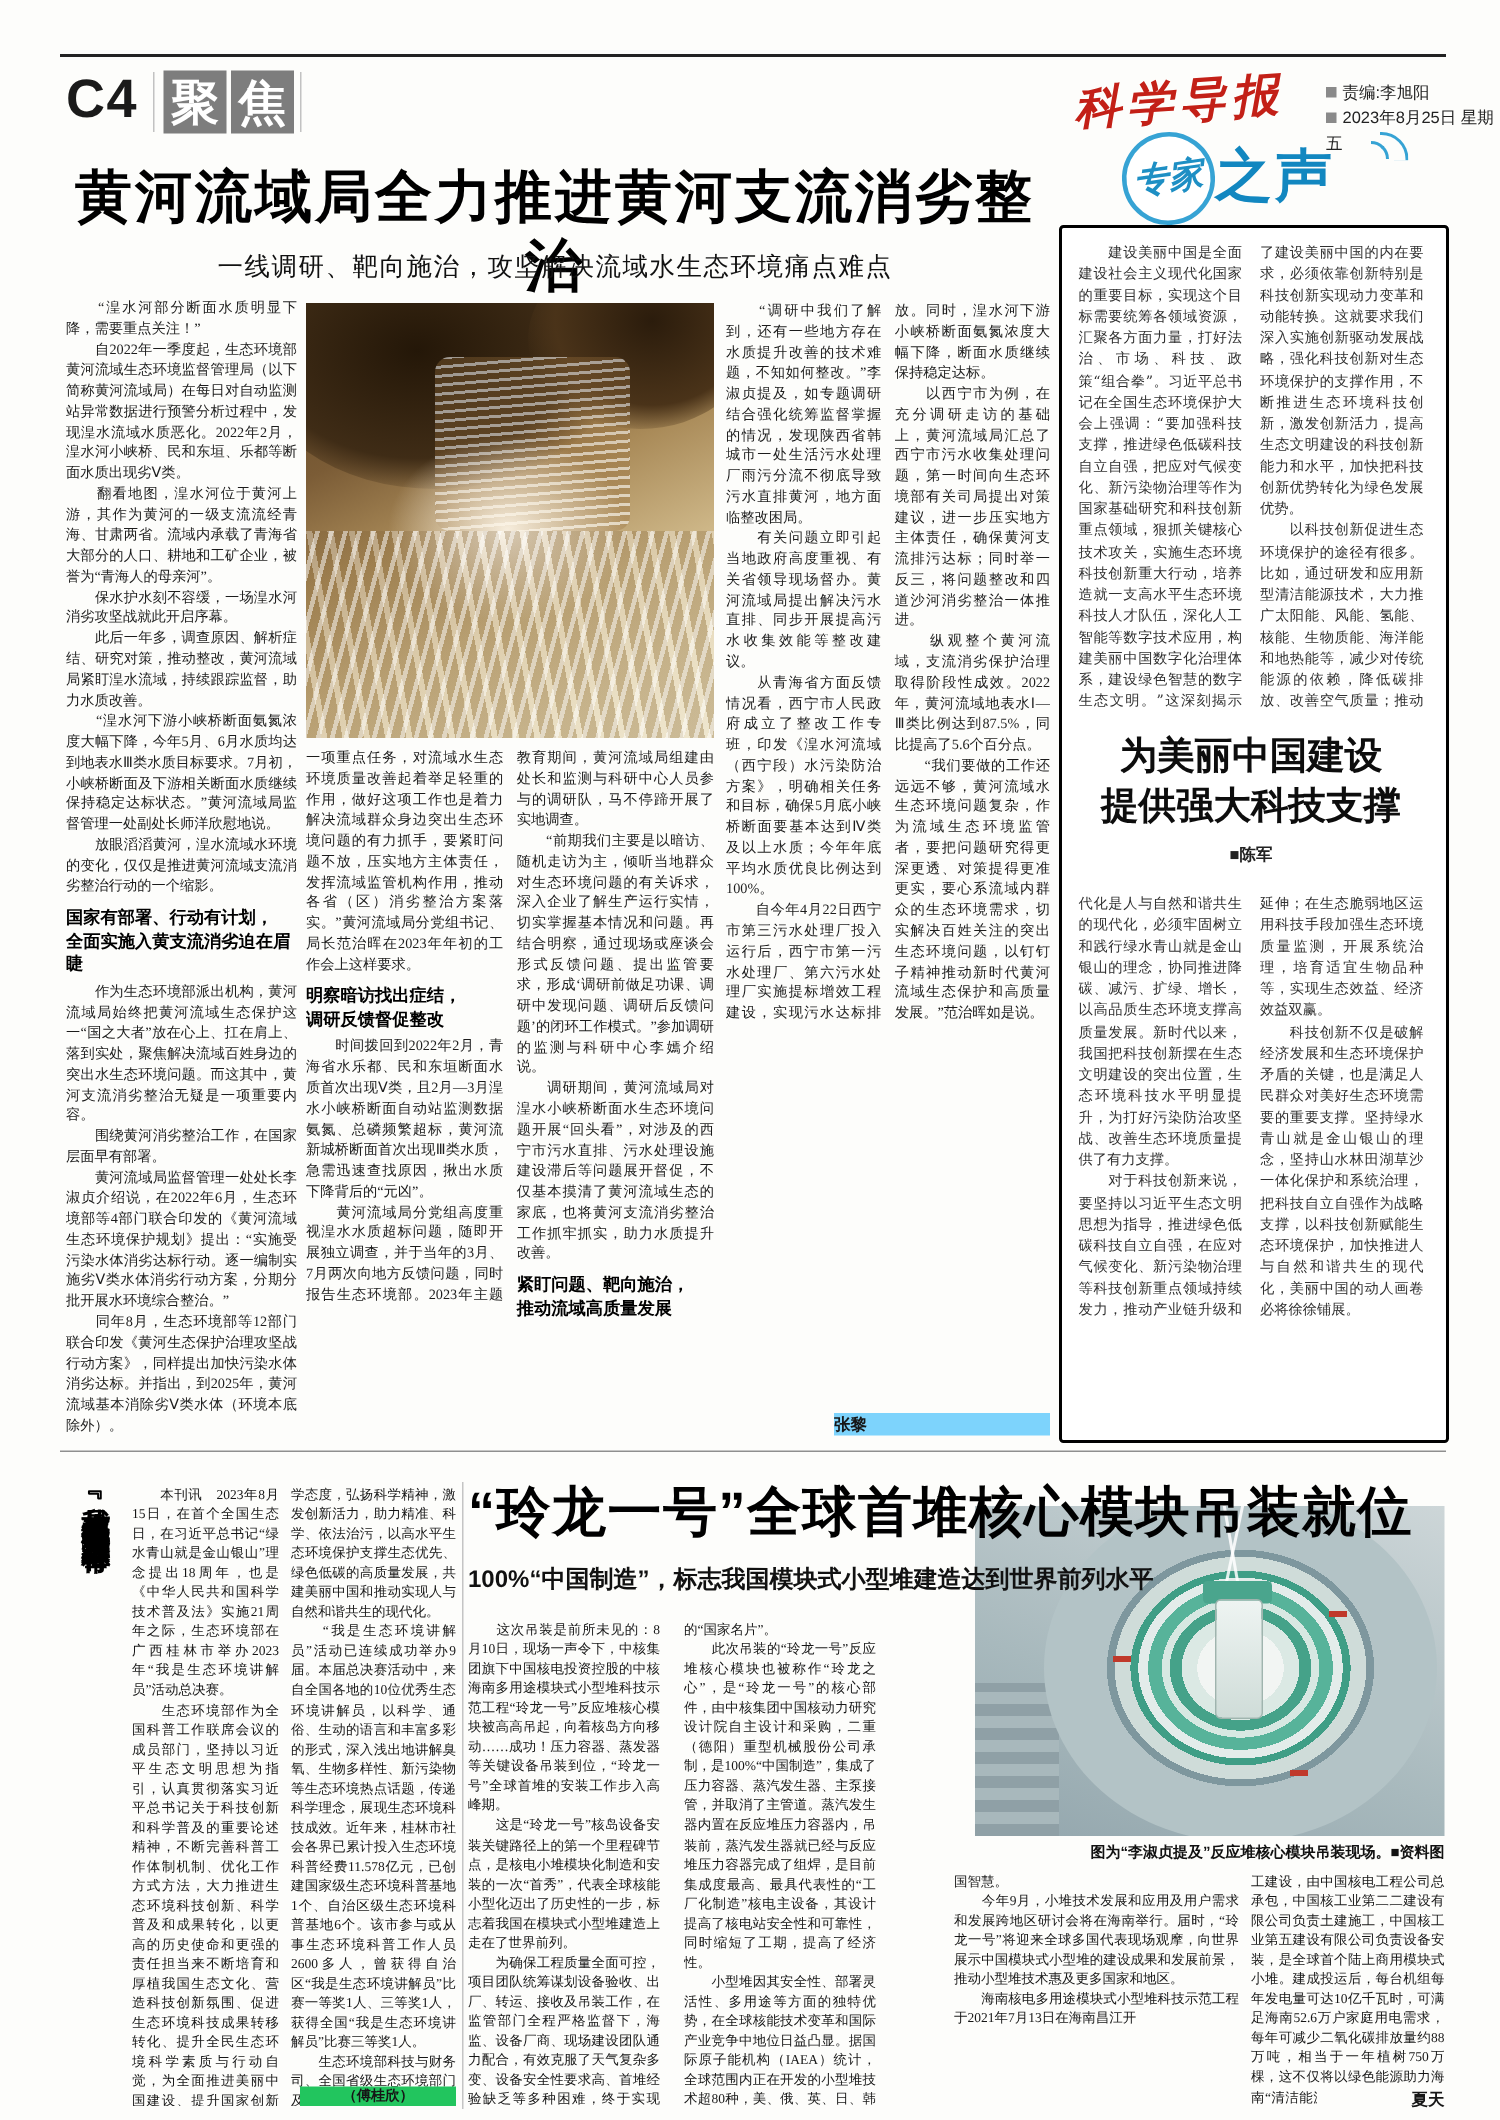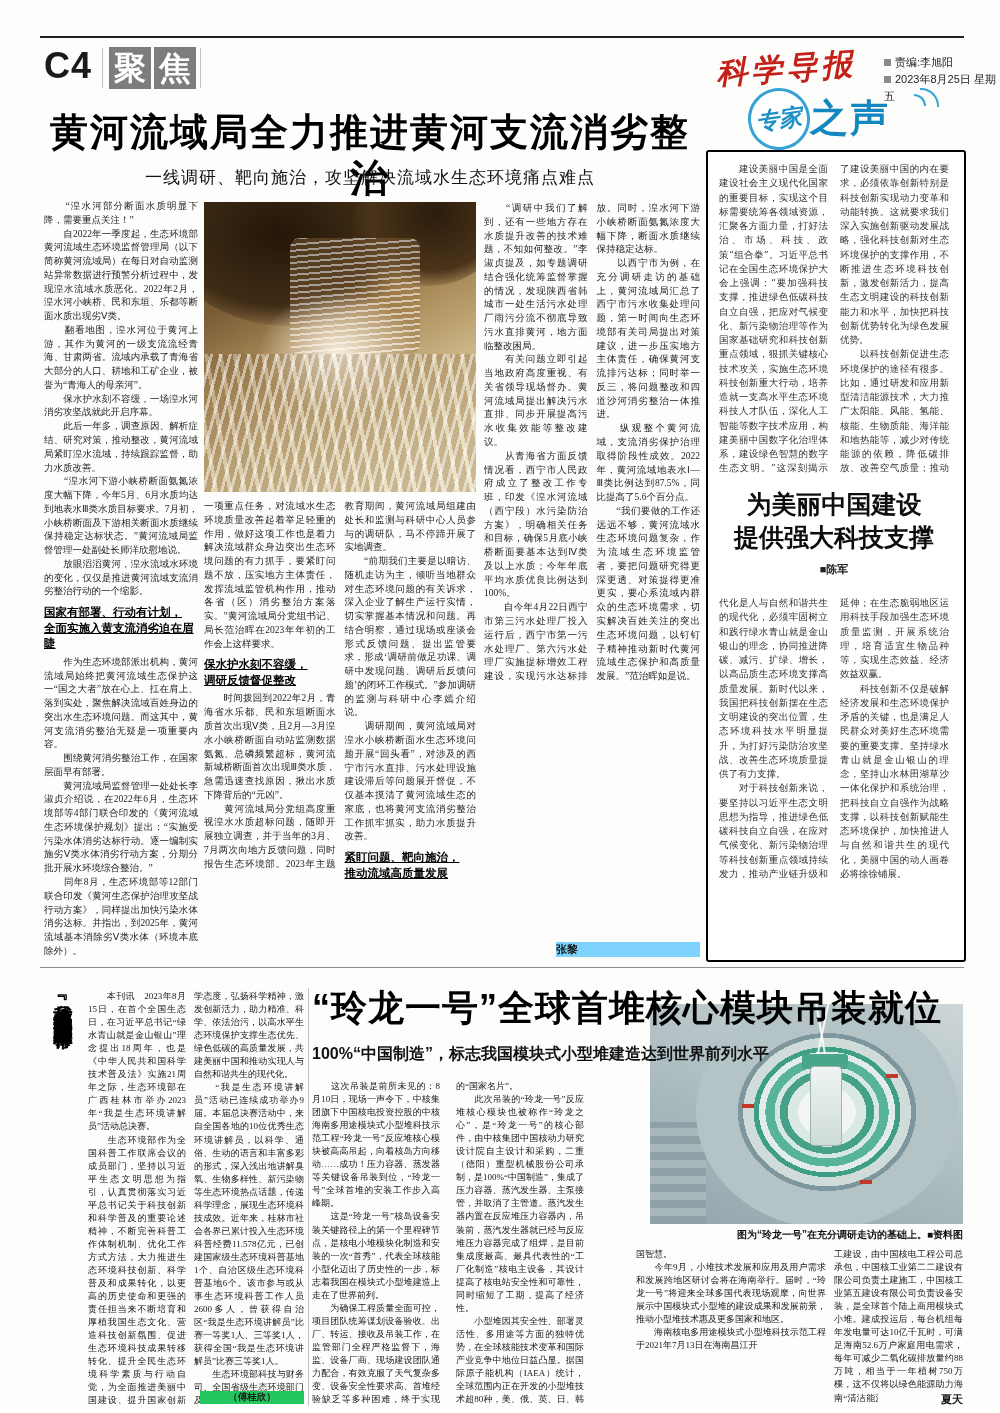--- a/index.html
+++ b/index.html
@@ -3,21 +3,21 @@
 <meta charset="utf-8">
 <style>
   html,body{margin:0;padding:0;}
   body{width:1000px;height:1413px;position:relative;background:#fdfdfb;
        font-family:"Liberation Serif",serif;color:#161616;overflow:hidden;}
   .abs{position:absolute;}
   .pre{white-space:pre-wrap;text-align:justify;}
   .bodytext{font-size:9.5px;line-height:1.45;color:#1c1c1c;}
   .small{font-size:9px;line-height:1.45;}
   .subh{font-family:"Liberation Sans",sans-serif;font-weight:bold;font-size:11.5px;
-        line-height:1.35;margin:6px 0 4px;white-space:pre-line;color:#000;text-align:left;text-decoration:underline;}
+        line-height:1.35;margin:6px 0 4px;white-space:pre-line;color:#000;text-align:left;}
   .clip{overflow:hidden;}
 
   
   #top-rule{left:40px;top:36px;width:924px;height:2px;background:#222;}
   #page-no{left:44px;top:44px;font:bold 36px/44px "Liberation Sans",sans-serif;color:#1a1a1a;letter-spacing:1px;}
   .hsepv{top:48px;width:1px;height:40px;background:#c2c2c2;}
   .sec-block{top:47px;width:42px;height:42px;background:#7d7d7d;color:#fff;
              font:bold 32px/42px "Liberation Sans",sans-serif;text-align:center;}
   #masthead{left:716px;top:50px;font:bold italic 31px/36px "DejaVu Serif",serif;
             color:#c32017;transform:rotate(-4deg);letter-spacing:4px;}
@@ -153,21 +153,21 @@
 <div class="abs" id="main-photo">
   <div class="wf-rock"></div>
   <div class="wf-rock2"></div>
   <div class="wf-fall"></div>
   <div class="wf-mist"></div>
   <div class="wf-foam"></div>
 </div>
 
 <div class="abs clip" id="mcolM">
   <div class="pre bodytext">一项重点任务，对流域水生态环境质量改善起着举足轻重的作用，做好这项工作也是着力解决流域群众身边突出生态环境问题的有力抓手，要紧盯问题不放，压实地方主体责任，发挥流域监管机构作用，推动各省（区）消劣整治方案落实。”黄河流域局分党组书记、局长范治晖在2023年年初的工作会上这样要求。</div>
-  <div class="subh">保水护水刻不容缓，
+  <div class="subh">明察暗访找出症结，
 调研反馈督促整改</div>
   <div class="pre bodytext">　　时间拨回到2022年2月，青海省水乐都、民和东垣断面水质首次出现Ⅴ类，且2月—3月湟水小峡桥断面自动站监测数据氨氮、总磷频繁超标，黄河流新城桥断面首次出现Ⅲ类水质，急需迅速查找原因，揪出水质下降背后的“元凶”。
 　　黄河流域局分党组高度重视湟水水质超标问题，随即开展独立调查，并于当年的3月、7月两次向地方反馈问题，同时报告生态环境部。2023年主题教育期间，黄河流域局组建由处长和监测与科研中心人员参与的调研队，马不停蹄开展了实地调查。
 　　“前期我们主要是以暗访、随机走访为主，倾听当地群众对生态环境问题的有关诉求，深入企业了解生产运行实情，切实掌握基本情况和问题。再结合明察，通过现场或座谈会形式反馈问题、提出监管要求，形成‘调研前做足功课、调研中发现问题、调研后反馈问题’的闭环工作模式。”参加调研的监测与科研中心李嫣介绍说。
 　　调研期间，黄河流域局对湟水小峡桥断面水生态环境问题开展“回头看”，对涉及的西宁市污水直排、污水处理设施建设滞后等问题展开督促，不仅基本摸清了黄河流域生态的家底，也将黄河支流消劣整治工作抓牢抓实，助力水质提升改善。</div>
   <div class="subh">紧盯问题、靶向施治，
 推动流域高质量发展</div>
 </div>
 
 <div class="abs clip" id="mcolR">
@@ -236,21 +236,21 @@
   <div class="pre small">　　这次吊装是前所未见的：8月10日，现场一声令下，中核集团旗下中国核电投资控股的中核海南多用途模块式小型堆科技示范工程“玲龙一号”反应堆核心模块被高高吊起，向着核岛方向移动……成功！压力容器、蒸发器等关键设备吊装到位，“玲龙一号”全球首堆的安装工作步入高峰期。
 　　这是“玲龙一号”核岛设备安装关键路径上的第一个里程碑节点，是核电小堆模块化制造和安装的一次“首秀”，代表全球核能小型化迈出了历史性的一步，标志着我国在模块式小型堆建造上走在了世界前列。
 　　为确保工程质量全面可控，项目团队统筹谋划设备验收、出厂、转运、接收及吊装工作，在监管部门全程严格监督下，海监、设备厂商、现场建设团队通力配合，有效克服了天气复杂多变、设备安全性要求高、首堆经验缺乏等多种困难，终于实现了“充分准备、一次成功”的目标。
 　　“玲龙一号”是中核集团积极贯彻落实习近平总书记和党中央关于加快建设科技强国、实现科技自立自强的重要指示和决策部署的重要成果，是继“华龙一号”后我国核电自主创新的重大成果，填补了国内空白，具有广阔的全球市场前景，成为又一张靓丽</div>
 </div>
 <div class="abs clip" id="bm-colB">
   <div class="pre small">的“国家名片”。
 　　此次吊装的“玲龙一号”反应堆核心模块也被称作“玲龙之心”，是“玲龙一号”的核心部件，由中核集团中国核动力研究设计院自主设计和采购，二重（德阳）重型机械股份公司承制，是100%“中国制造”，集成了压力容器、蒸汽发生器、主泵接管，并取消了主管道。蒸汽发生器内置在反应堆压力容器内，吊装前，蒸汽发生器就已经与反应堆压力容器完成了组焊，是目前集成度最高、最具代表性的“工厂化制造”核电主设备，其设计提高了核电站安全性和可靠性，同时缩短了工期，提高了经济性。
 　　小型堆因其安全性、部署灵活性、多用途等方面的独特优势，在全球核能技术变革和国际产业竞争中地位日益凸显。据国际原子能机构（IAEA）统计，全球范围内正在开发的小型堆技术超80种，美、俄、英、日、韩等国均将小型堆技术列入国家战略。“玲龙一号”是中核集团在成熟压水堆核电站和核动力技术基础上开发的具有自主知识产权的小型核反应堆，是全球首个通过IAEA通用安全审查的小型模块化压水堆。同时，中核集团积极响应IAEA倡议，参与了IAEA首个小堆用户要求文件编制工作，为模块化小型堆发展贡献中</div>
 </div>
-<div class="abs" id="bm-caption">图为“玲龙一号”在充分调研走访的基础上。■资料图</div>
+<div class="abs" id="bm-caption">图为“李淑贞提及”反应堆核心模块吊装现场。■资料图</div>
 <div class="abs clip" id="bm-colC">
   <div class="pre small">国智慧。
 　　今年9月，小堆技术发展和应用及用户需求和发展跨地区研讨会将在海南举行。届时，“玲龙一号”将迎来全球多国代表现场观摩，向世界展示中国模块式小型堆的建设成果和发展前景，推动小型堆技术惠及更多国家和地区。
 　　海南核电多用途模块式小型堆科技示范工程于2021年7月13日在海南昌江开</div>
 </div>
 <div class="abs clip" id="bm-colD">
   <div class="pre small">工建设，由中国核电工程公司总承包，中国核工业第二二建设有限公司负责土建施工，中国核工业第五建设有限公司负责设备安装，是全球首个陆上商用模块式小堆。建成投运后，每台机组每年发电量可达10亿千瓦时，可满足海南52.6万户家庭用电需求，每年可减少二氧化碳排放量约88万吨，相当于一年植树750万棵，这不仅将以绿色能源助力海南“清洁能源岛”建设，更将以先进核能技术助力“双碳”目标实现，推动世界核能发展。</div>
 </div>
 <div class="abs" id="bm-byline">夏天</div>
 

